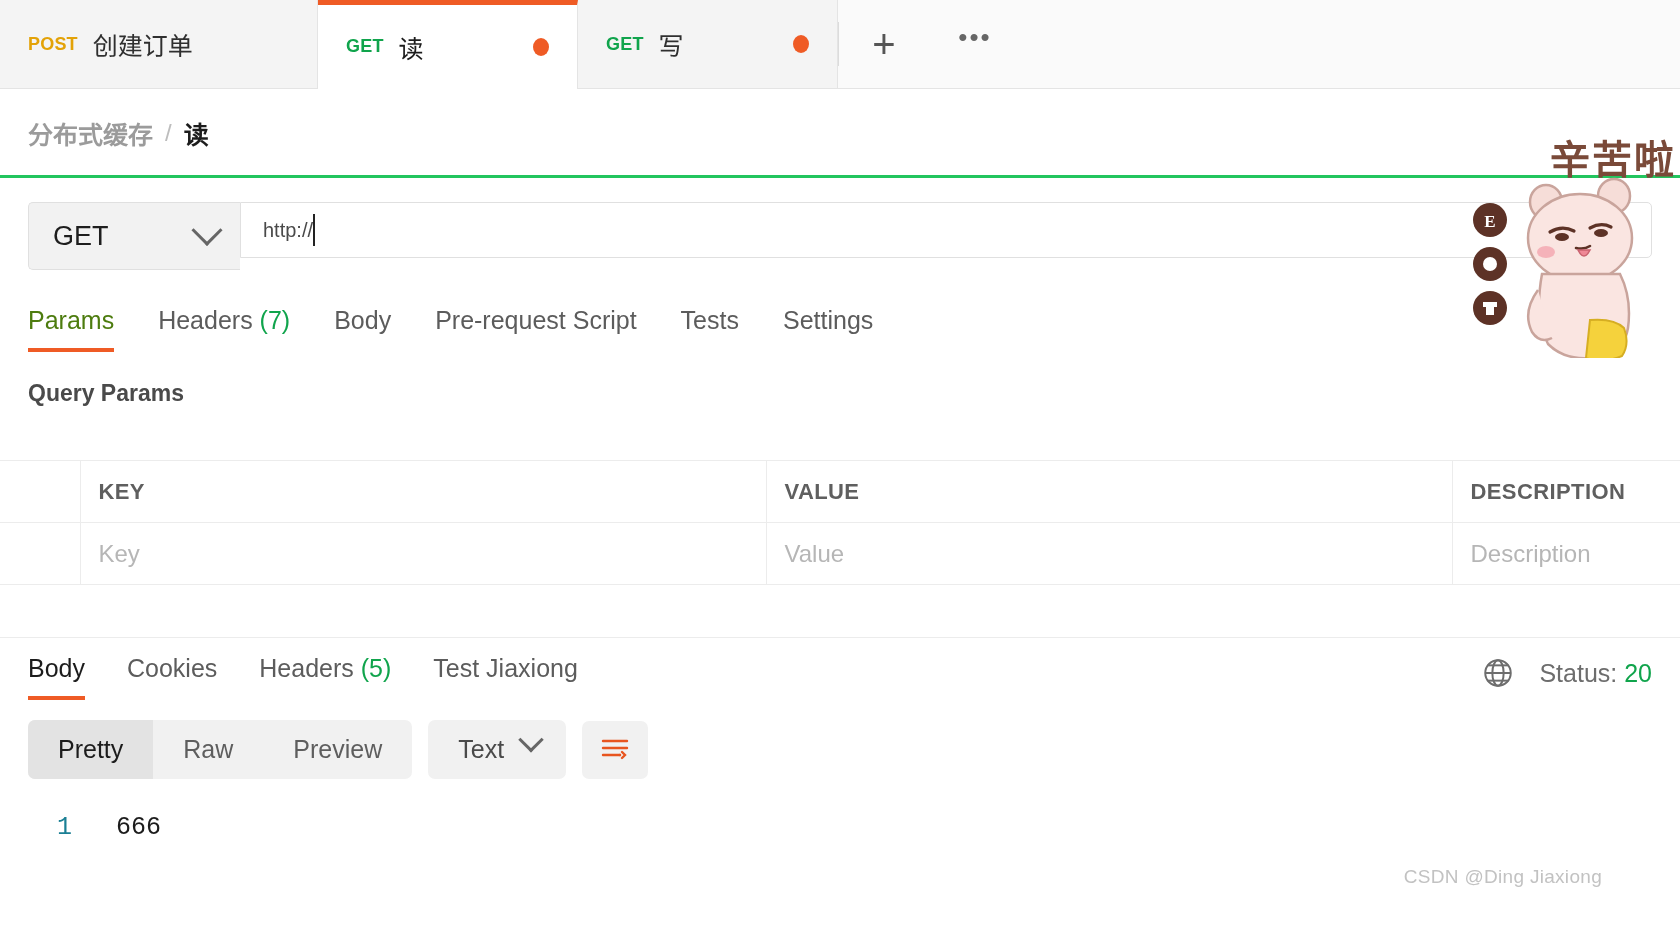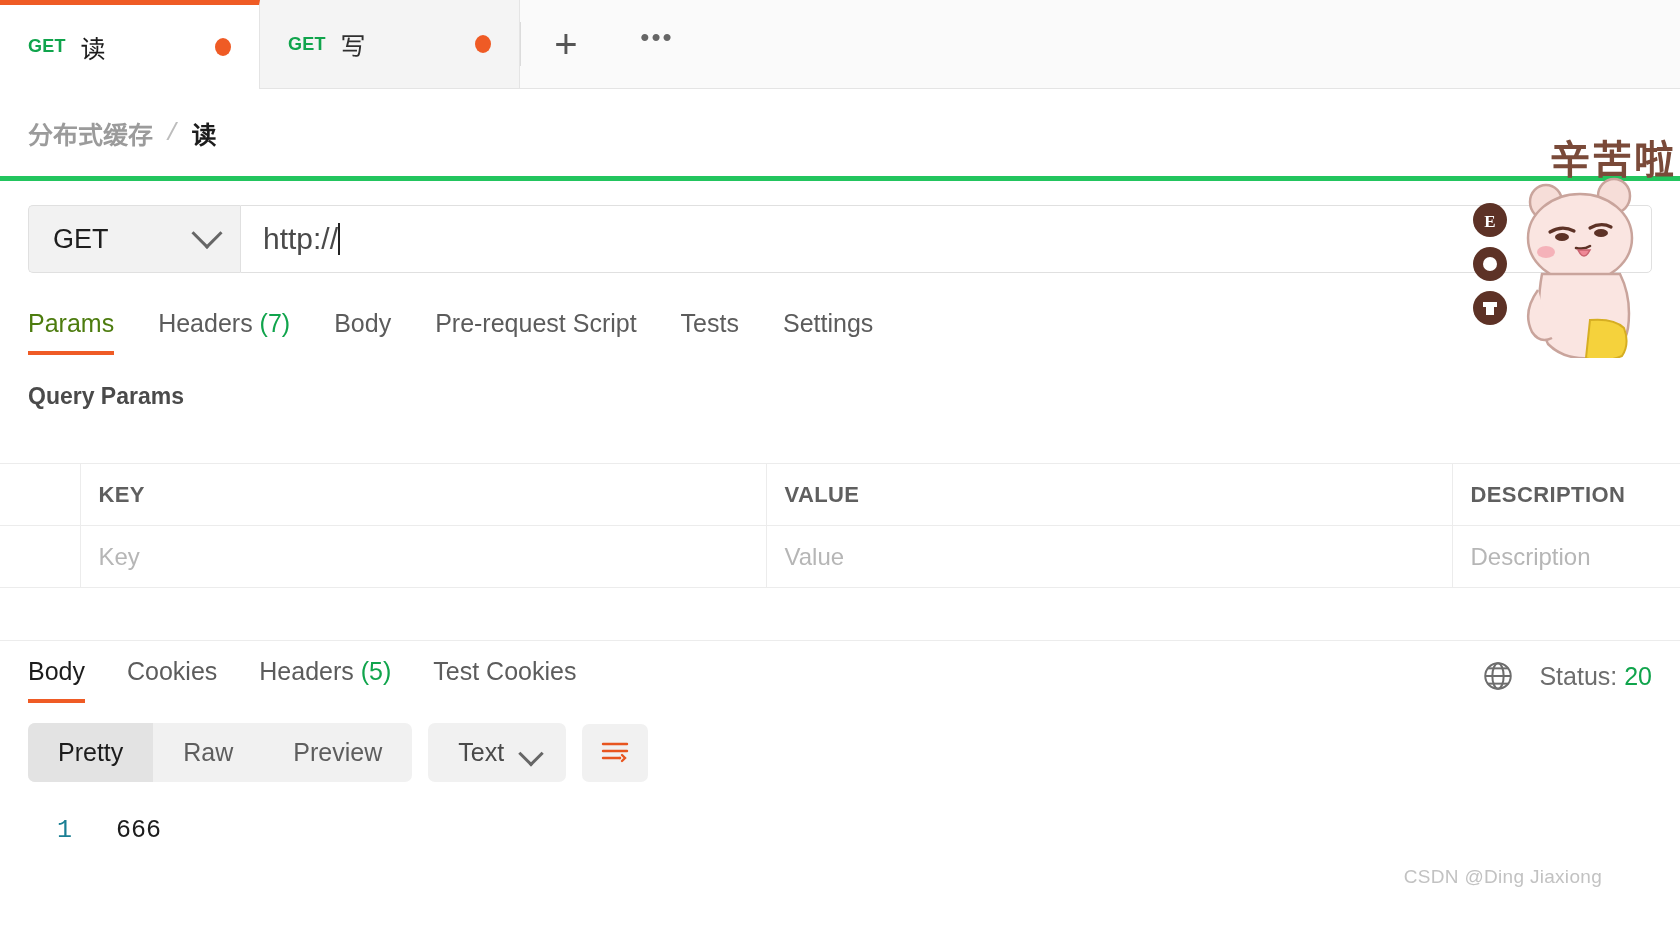--- a/index.html
+++ b/index.html
@@ -111,22 +111,21 @@
     background: #fafafa;
   }
 
   
   .breadcrumb {
     display: flex;
     align-items: center;
     gap: 12px;
     padding: 26px 0 24px 28px;
     background: #ffffff;
-    border-bottom: 5px solid #22c55e;
-    font-family: Liberation Mono, monospace;
+    border-bottom: 3px solid #22c55e;
   }
   .crumb-parent {
     font-size: 25px;
     font-weight: 700;
     color: #9b9b9b;
   }
   .crumb-sep {
     font-size: 24px;
     color: #bdbdbd;
   }
@@ -165,29 +164,29 @@
   .chev {
     width: 19px;
     height: 19px;
     border-right: 3px solid #666;
     border-bottom: 3px solid #666;
     transform: rotate(45deg) translate(-4px,-4px);
     flex: none;
   }
   .url-input {
     flex: 1;
-    height: 68px;
+    height: 56px;
     background: #ffffff;
     border: 1px solid #e0e0e0;
     border-radius: 0 5px 5px 0;
     display: flex;
     align-items: center;
     padding-left: 22px;
     box-sizing: border-box;
-    font-size: 30px;
+    font-size: 20px;
     color: #4a4a4a;
     cursor: text;
     position: relative;
     overflow: hidden;
     white-space: nowrap;
   }
   .caret {
     display: inline-block;
     width: 2px;
     height: 32px;
@@ -329,21 +328,21 @@
     padding: 15px 30px;
     cursor: pointer;
     white-space: nowrap;
   }
   .seg.active {
     background: #e3e3e3;
     color: #1c1c1c;
   }
   .fmt-select {
     display: flex;
-    align-items: flex-end;
+    align-items: flex-start;
     gap: 18px;
     background: #f1f1f1;
     border-radius: 7px;
     padding: 15px 26px 15px 30px;
     cursor: pointer;
   }
   .fmt-select .ftext {
     font-size: 25px;
     color: #4a4a4a;
   }
@@ -430,20 +429,24 @@
     width: 40px;
     height: 40px;
     position: relative;
   }
 </style>
 </head>
 <body>
 
 <div class="tabstrip">
 
+  <div class="tab first">
+    <span class="tab-method m-post">POST</span>
+    <span class="tab-name">创建订单</span>
+  </div>
 
   <div class="tab active">
     <span class="tab-method m-get">GET</span>
     <span class="tab-name">读</span>
     <span class="dot-unsaved"></span>
   </div>
 
   <div class="tab">
     <span class="tab-method m-get">GET</span>
     <span class="tab-name">写</span>
@@ -535,21 +538,21 @@
       <span>Body</span>
     </div>
     <div class="resp-tab">
       <span>Cookies</span>
     </div>
     <div class="resp-tab">
       <span>Headers</span>
       <span class="count-green">(5)</span>
     </div>
     <div class="resp-tab">
-      <span>Test Cookies</span>
+      <span>Test Jiaxiong</span>
     </div>
   </div>
 
   <div class="resp-meta">
     <svg class="globe" viewBox="0 0 24 24" fill="none" stroke="#6d6d6d" stroke-width="1.4">
       <circle cx="12" cy="12" r="9"></circle>
       <ellipse cx="12" cy="12" rx="4" ry="9"></ellipse>
       <line x1="3" y1="12" x2="21" y2="12"></line>
       <line x1="4.6" y1="6.6" x2="19.4" y2="6.6"></line>
       <line x1="4.6" y1="17.4" x2="19.4" y2="17.4"></line>

